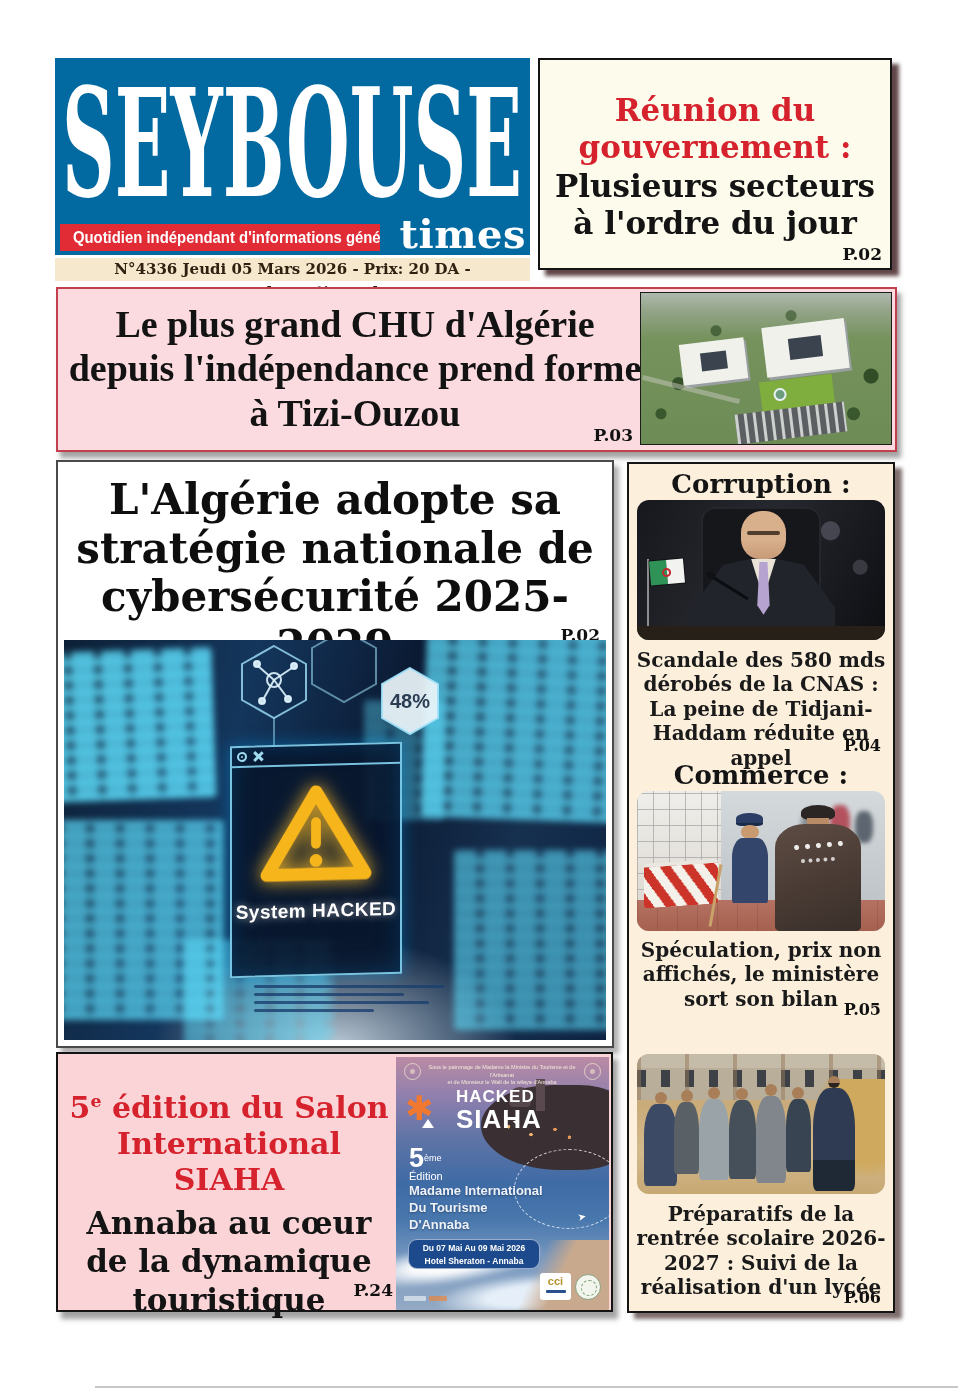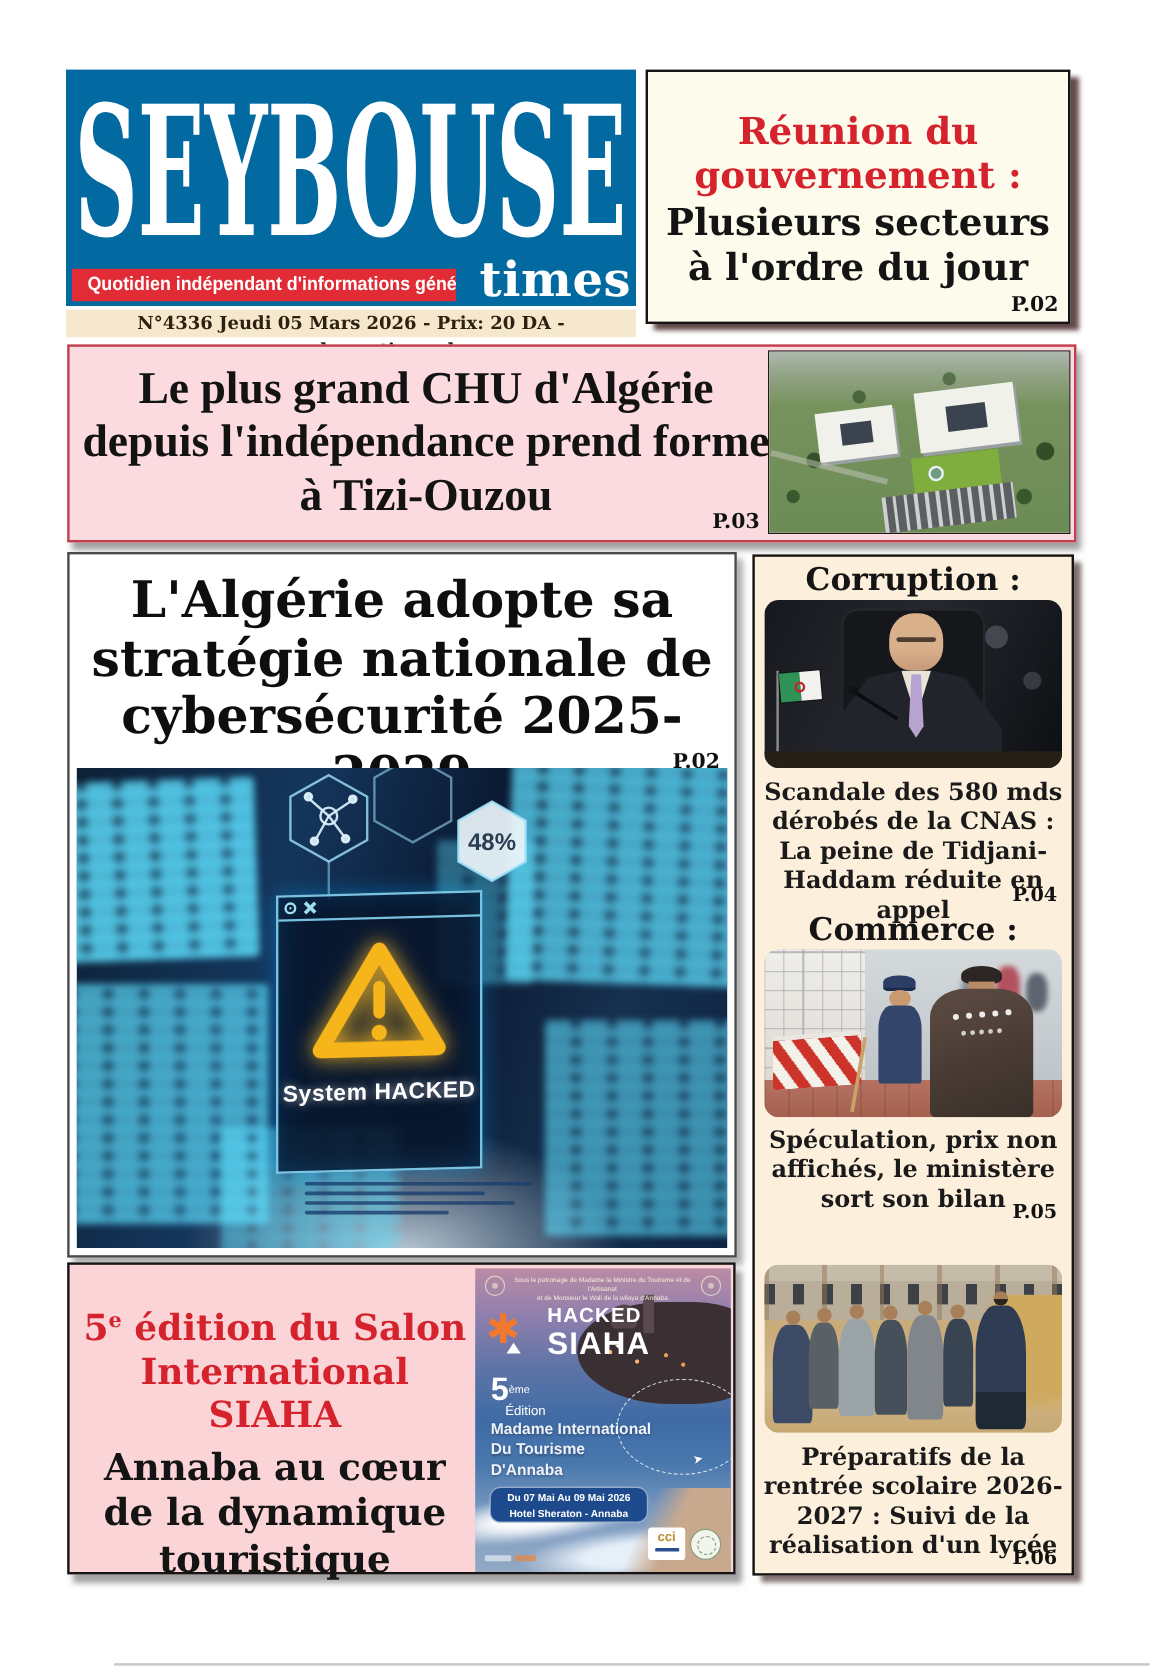--- a/index.html
+++ b/index.html
@@ -243,21 +243,21 @@
   .po-logo { position:absolute; left:10px; top:26px; width:44px; height:46px; color:#f0792f;
     font-family:"DejaVu Sans Mono", monospace; font-size:44px; line-height:44px; font-weight:bold; }
   .po-logo .up { position:absolute; left:16px; top:36px; width:0; height:0;
     border-left:6px solid transparent; border-right:6px solid transparent; border-bottom:9px solid #fff; }
   .po-brand { position:absolute; left:60px; top:30px; color:#fff; font-family:"Liberation Sans", sans-serif; }
   .po-brand .b1 { font-size:17px; font-weight:bold; letter-spacing:1px; }
   .po-brand .b2 { font-size:26px; font-weight:bold; letter-spacing:1px; margin-top:-3px; }
   .po-edition { position:absolute; left:13px; top:86px; color:#fff; font-family:"Liberation Sans", sans-serif; }
   .po-edition .num { font-size:27px; font-weight:bold; }
   .po-edition sup { font-size:9px; }
-  .po-edition .word { font-size:11px; margin-top:-4px;margin-left:12px; }
+  .po-edition .word { font-size:11px; margin-top:-4px; }
   .po-lines { position:absolute; left:13px; top:126px; color:#eef2f8; font-family:"Liberation Sans", sans-serif;
     font-size:13px; font-weight:bold; line-height:1.3; text-shadow:0 1px 2px rgba(20,40,70,.5); }
   .po-pill { position:absolute; left:12px; top:182px; width:132px; height:30px; background:#1c4a8c;
     border:1px solid rgba(255,255,255,.55); border-radius:9px; text-align:center;
     font-family:"Liberation Sans", sans-serif; font-size:8.5px; font-weight:bold; color:#fff; line-height:1.5; padding-top:2px; }
   .po-arc { position:absolute; left:118px; top:92px; width:110px; height:80px;
     border:1.5px dashed rgba(255,255,255,.75); border-radius:50%; }
   .po-plane { position:absolute; color:#fff; font-size:11px; font-family:"DejaVu Sans Mono", monospace; }
   .po-pl1 { left:116px; top:58px; transform:rotate(195deg); }
   .po-pl2 { left:182px; top:152px; transform:rotate(-12deg); font-size:14px; }
@@ -455,20 +455,21 @@
       </div>
     </div>
     <div class="rc-text" style="top:738px;">Préparatifs de la rentrée scolaire 2026-2027 : Suivi de la réalisation d'un lycée</div>
     <div class="pageref rc-page" style="right:12px; top:824px;">P.06</div>
   </aside>
 
   <section class="bottom-box">
     <div class="siaha-textzone">
       <div class="siaha-kicker"><span>5</span><sup>e</sup> <span>édition du Salon International SIAHA</span></div>
       <div class="siaha-title">Annaba au cœur de la dynamique touristique</div>
+      <div class="pageref siaha-page">P.24</div>
     </div>
 
     <div class="poster">
       <div class="po-hill"></div>
       <div class="po-dome"></div>
       <div class="po-tower"></div>
       <div class="po-lights"></div>
       <div class="po-arc"></div>
       <div class="po-foam1"></div>
       <div class="po-foam2"></div>

